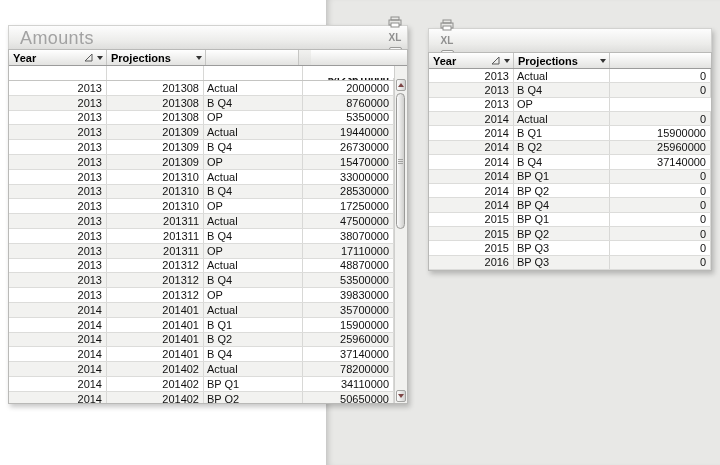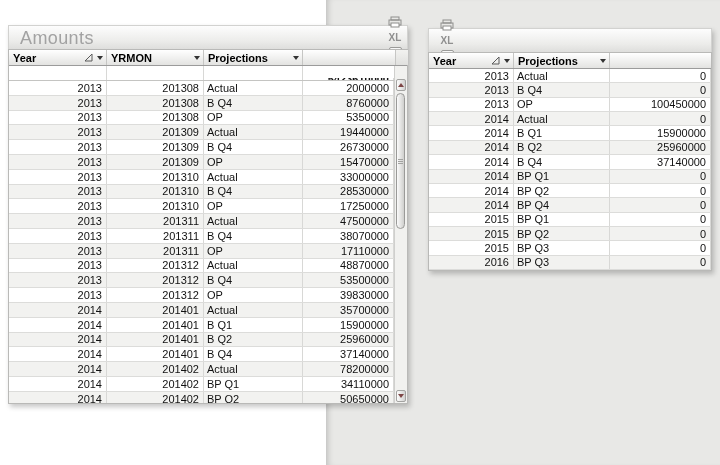--- a/index.html
+++ b/index.html
@@ -140,24 +140,20 @@
     <div class="header-row">
       <div class="hcell c0">
         <span class="hlabel">Year</span>
         <span class="sort-glyph">
           <svg width="9" height="9" viewBox="0 0 9 9">
               <path d="M1,8 L8,8 L8,1 Z" fill="none" stroke="#5a5a5a" stroke-width="1"></path>
             </svg>
         </span>
         <span class="caret"></span>
       </div>
-      <div class="hcell c1">
-        <span class="hlabel">YRMON</span>
-        <span class="caret"></span>
-      </div>
       <div class="hcell c2">
         <span class="hlabel">Projections</span>
         <span class="caret"></span>
       </div>
       <div class="hcell c3">
         <span class="hlabel">sum(Amount)</span>
       </div>
       <div class="hspacer"></div>
     </div>
     <div class="total-row">
@@ -357,21 +353,20 @@
           <div class="tcell c2 al-right">0</div>
         </div>
         <div class="trow stripe">
           <div class="tcell c0 al-right">2013</div>
           <div class="tcell c1 al-left">B Q4</div>
           <div class="tcell c2 al-right">0</div>
         </div>
         <div class="trow">
           <div class="tcell c0 al-right">2013</div>
           <div class="tcell c1 al-left">OP</div>
-          <div class="tcell c2 al-right">100450000</div>
         </div>
         <div class="trow stripe">
           <div class="tcell c0 al-right">2014</div>
           <div class="tcell c1 al-left">Actual</div>
           <div class="tcell c2 al-right">0</div>
         </div>
         <div class="trow">
           <div class="tcell c0 al-right">2014</div>
           <div class="tcell c1 al-left">B Q1</div>
           <div class="tcell c2 al-right">15900000</div>

